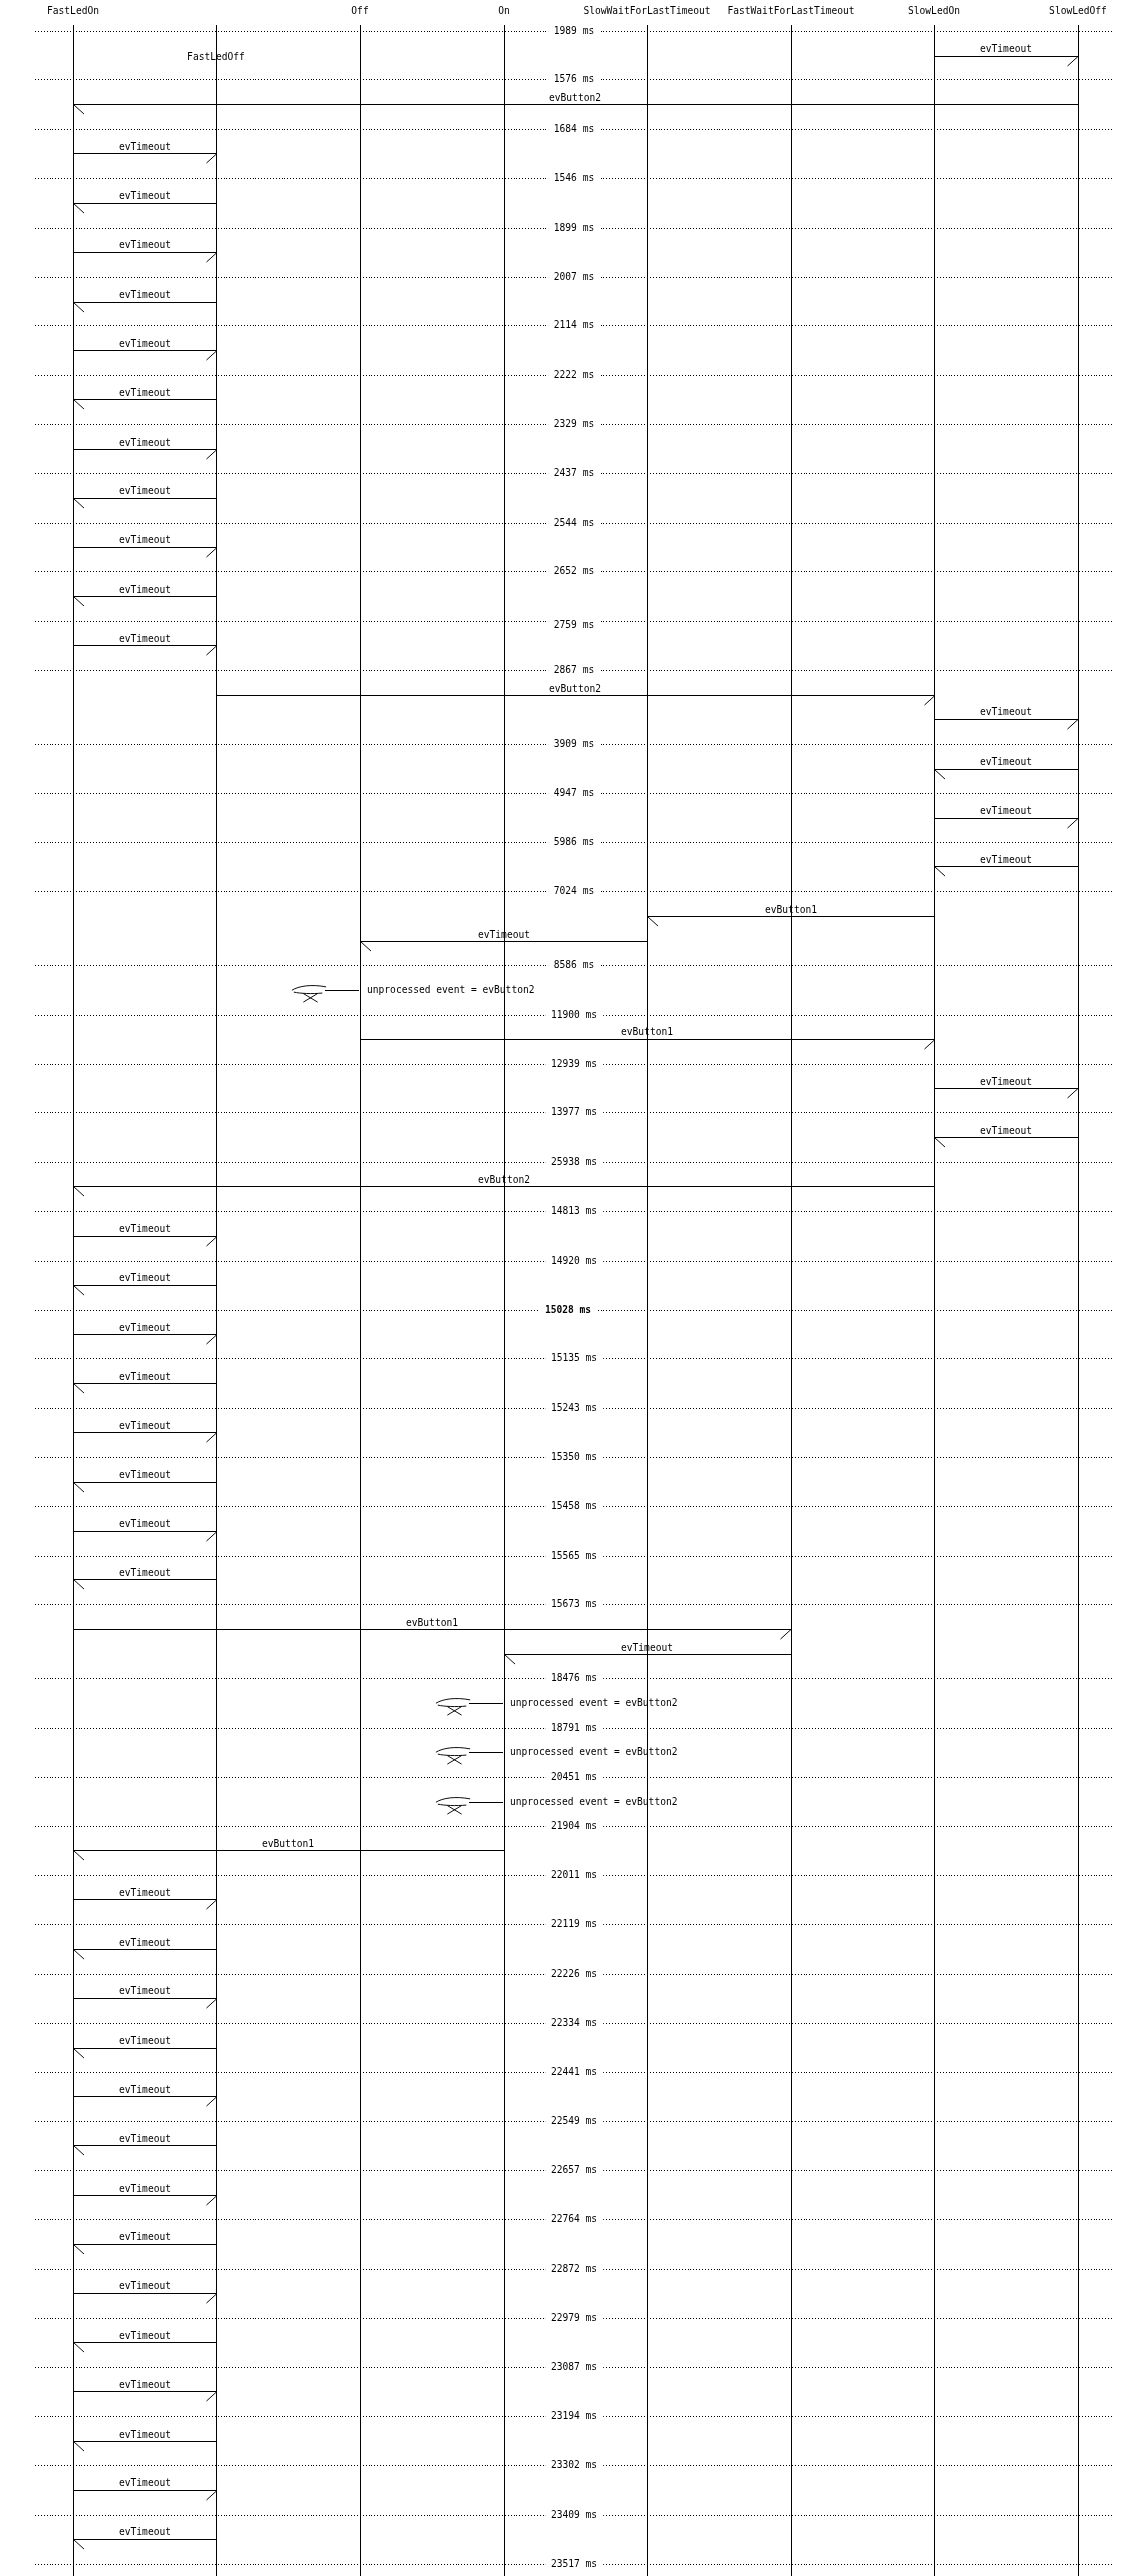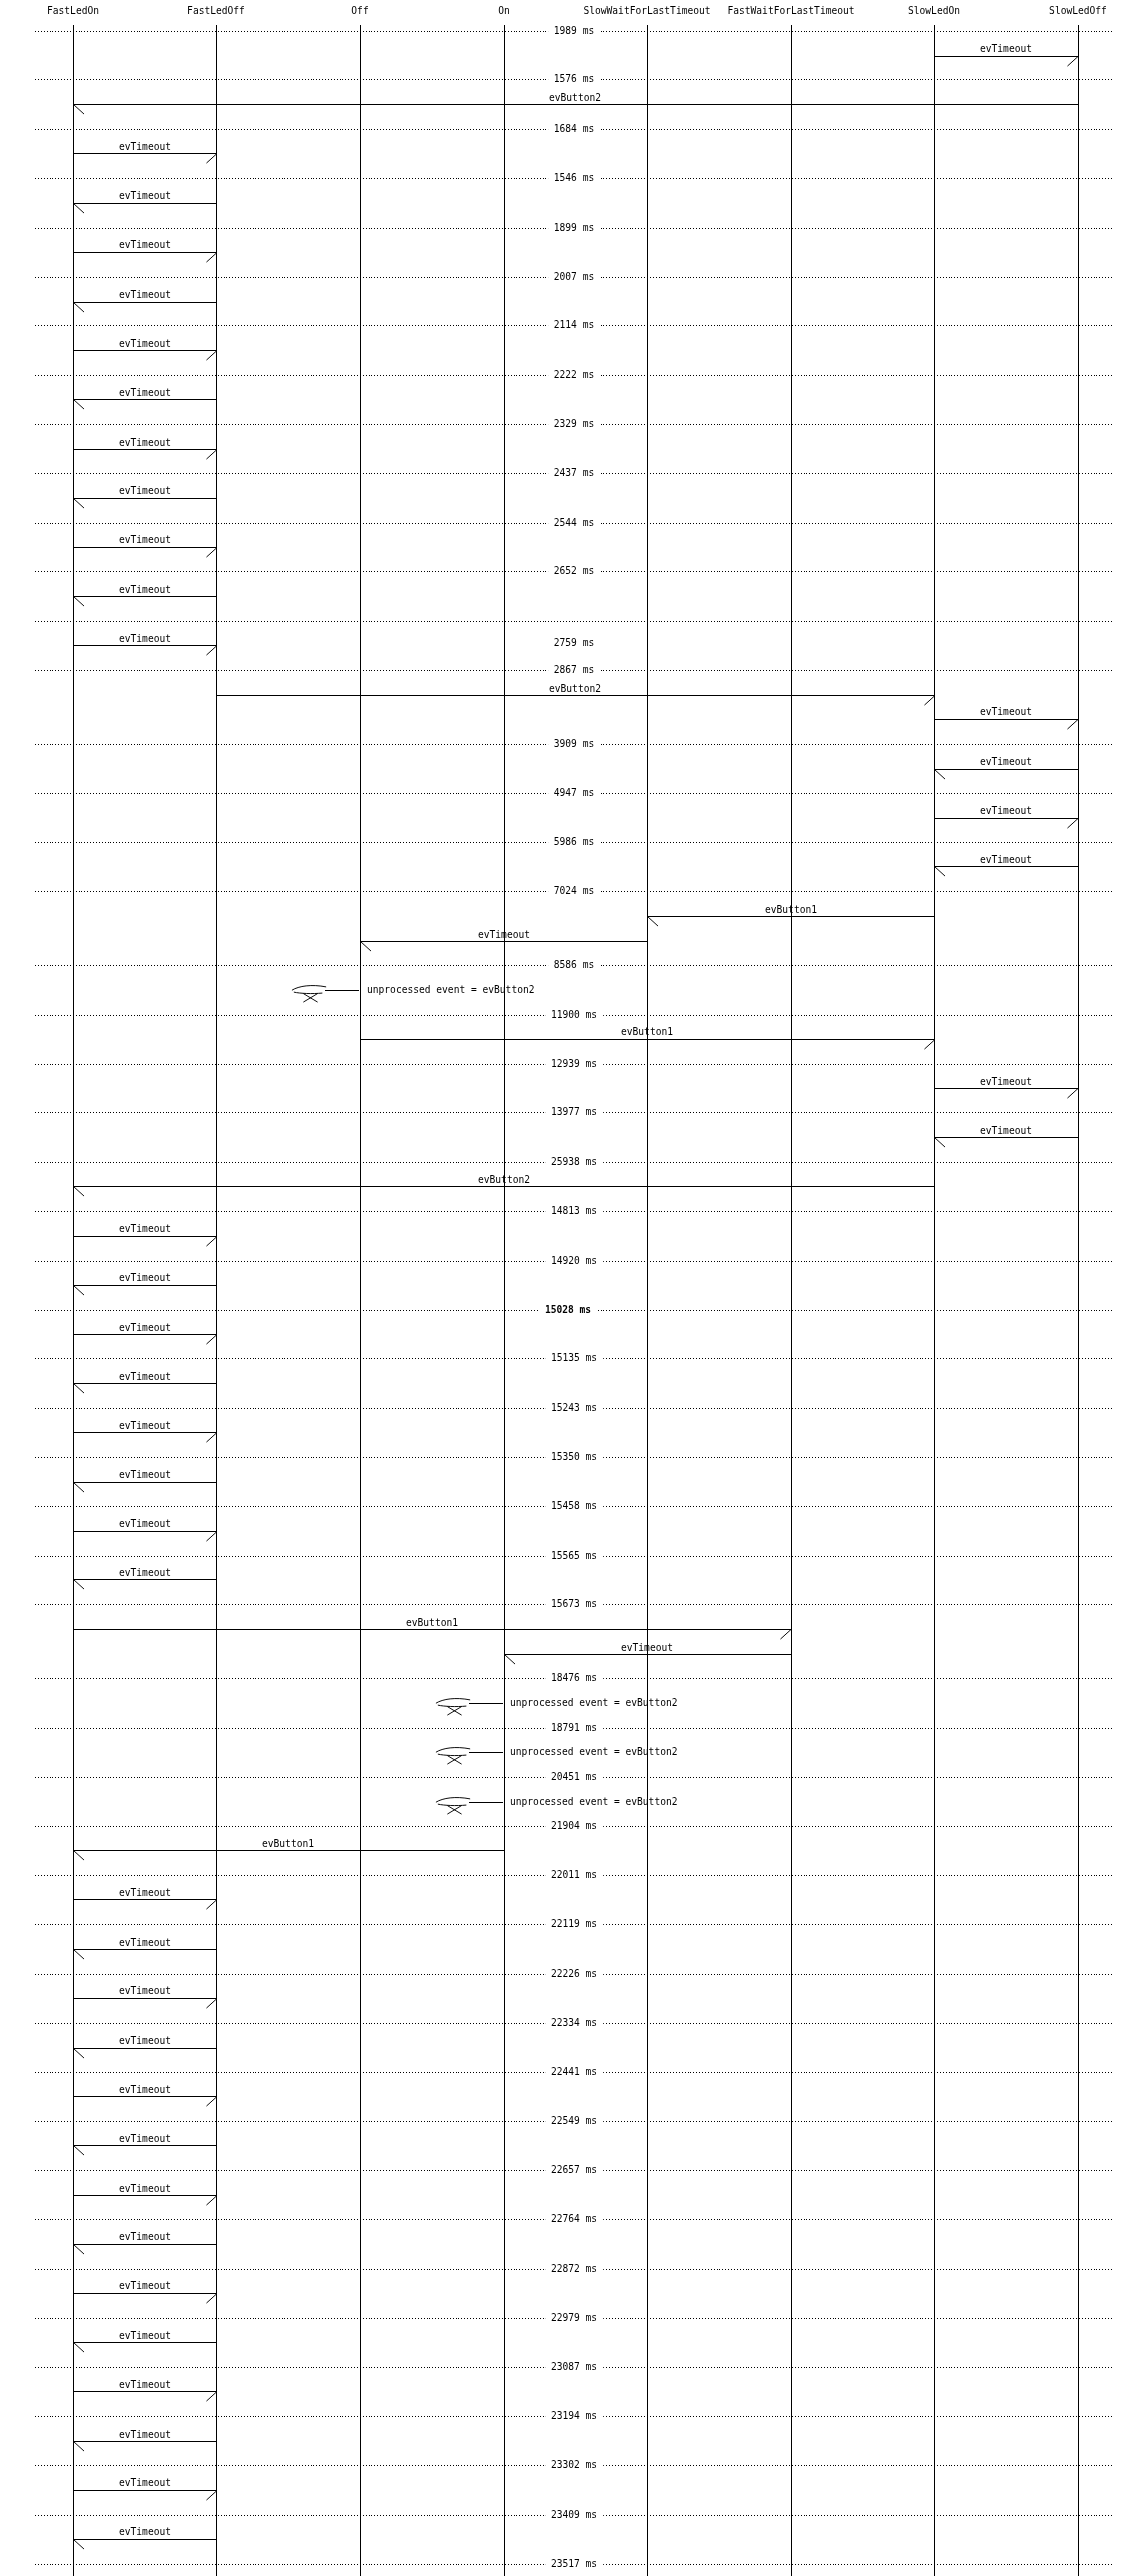--- a/index.html
+++ b/index.html
@@ -16,21 +16,21 @@
   .lost-line{position:absolute;height:1px;background:#000;}
   .lost-label{position:absolute;white-space:nowrap;line-height:11.5px;}
   .head-svg,.lost-svg{position:absolute;overflow:visible;}
 </style>
 </head>
 <body>
 
 <div class="canvas">
   <div>
       <div class="col-label" style="left: 73px; text-align: right;">FastLedOn</div>
-      <div class="col-label" style="left: 216px;">FastLedOff</div>
+      <div class="col-label" style="left: 216px; margin-top: 46px;">FastLedOff</div>
       <div class="col-label" style="left: 360px;">Off</div>
       <div class="col-label" style="left: 504px;">On</div>
       <div class="col-label" style="left: 647px;">SlowWaitForLastTimeout</div>
       <div class="col-label" style="left: 791px;">FastWaitForLastTimeout</div>
       <div class="col-label" style="left: 934px;">SlowLedOn</div>
       <div class="col-label" style="left: 1078px;">SlowLedOff</div>
     </div>
   <div>
       <div class="lifeline" style="left: 73px; top: 25px; height: 2551px;"></div>
       <div class="lifeline" style="left: 216px; top: 25px; height: 2551px;"></div>
@@ -120,21 +120,21 @@
         <path d="M11.5,0.5 L0.5,10.5" fill="none" stroke="#000000" stroke-width="1"></path>
       </svg>
       <div class="dotline" style="left: 35px; top: 571px; width: 1078px;"></div>
       <div class="time-label" style="left: 574px; top: 571px;">2652 ms</div>
       <div class="arrow-line" style="left: 73px; top: 596px; width: 144px;"></div>
       <div class="arrow-label" style="left: 145px; top: 584px;">evTimeout</div>
       <svg class="head-svg" width="11.5" height="11.5" style="left: 73px; top: 596px; position: absolute;" viewBox="0 0 12 12">
         <path d="M0.5,0.5 L11.5,10.5" fill="none" stroke="#000000" stroke-width="1"></path>
       </svg>
       <div class="dotline" style="left: 35px; top: 621px; width: 1078px;"></div>
-      <div class="time-label" style="left: 574px; top: 643px;">2759 ms</div>
+      <div class="time-label" style="left: 574px; top: 625px;">2759 ms</div>
       <div class="arrow-line" style="left: 73px; top: 645px; width: 144px;"></div>
       <div class="arrow-label" style="left: 145px; top: 633px;">evTimeout</div>
       <svg class="head-svg" width="11.5" height="11.5" style="left: 206px; top: 645px; position: absolute;" viewBox="0 0 12 12">
         <path d="M11.5,0.5 L0.5,10.5" fill="none" stroke="#000000" stroke-width="1"></path>
       </svg>
       <div class="dotline" style="left: 35px; top: 670px; width: 1078px;"></div>
       <div class="time-label" style="left: 574px; top: 670px;">2867 ms</div>
       <div class="arrow-line" style="left: 216px; top: 695px; width: 718px;"></div>
       <div class="arrow-label" style="left: 575px; top: 683px;">evButton2</div>
       <svg class="head-svg" width="11.5" height="11.5" style="left: 924px; top: 695px; position: absolute;" viewBox="0 0 12 12">

